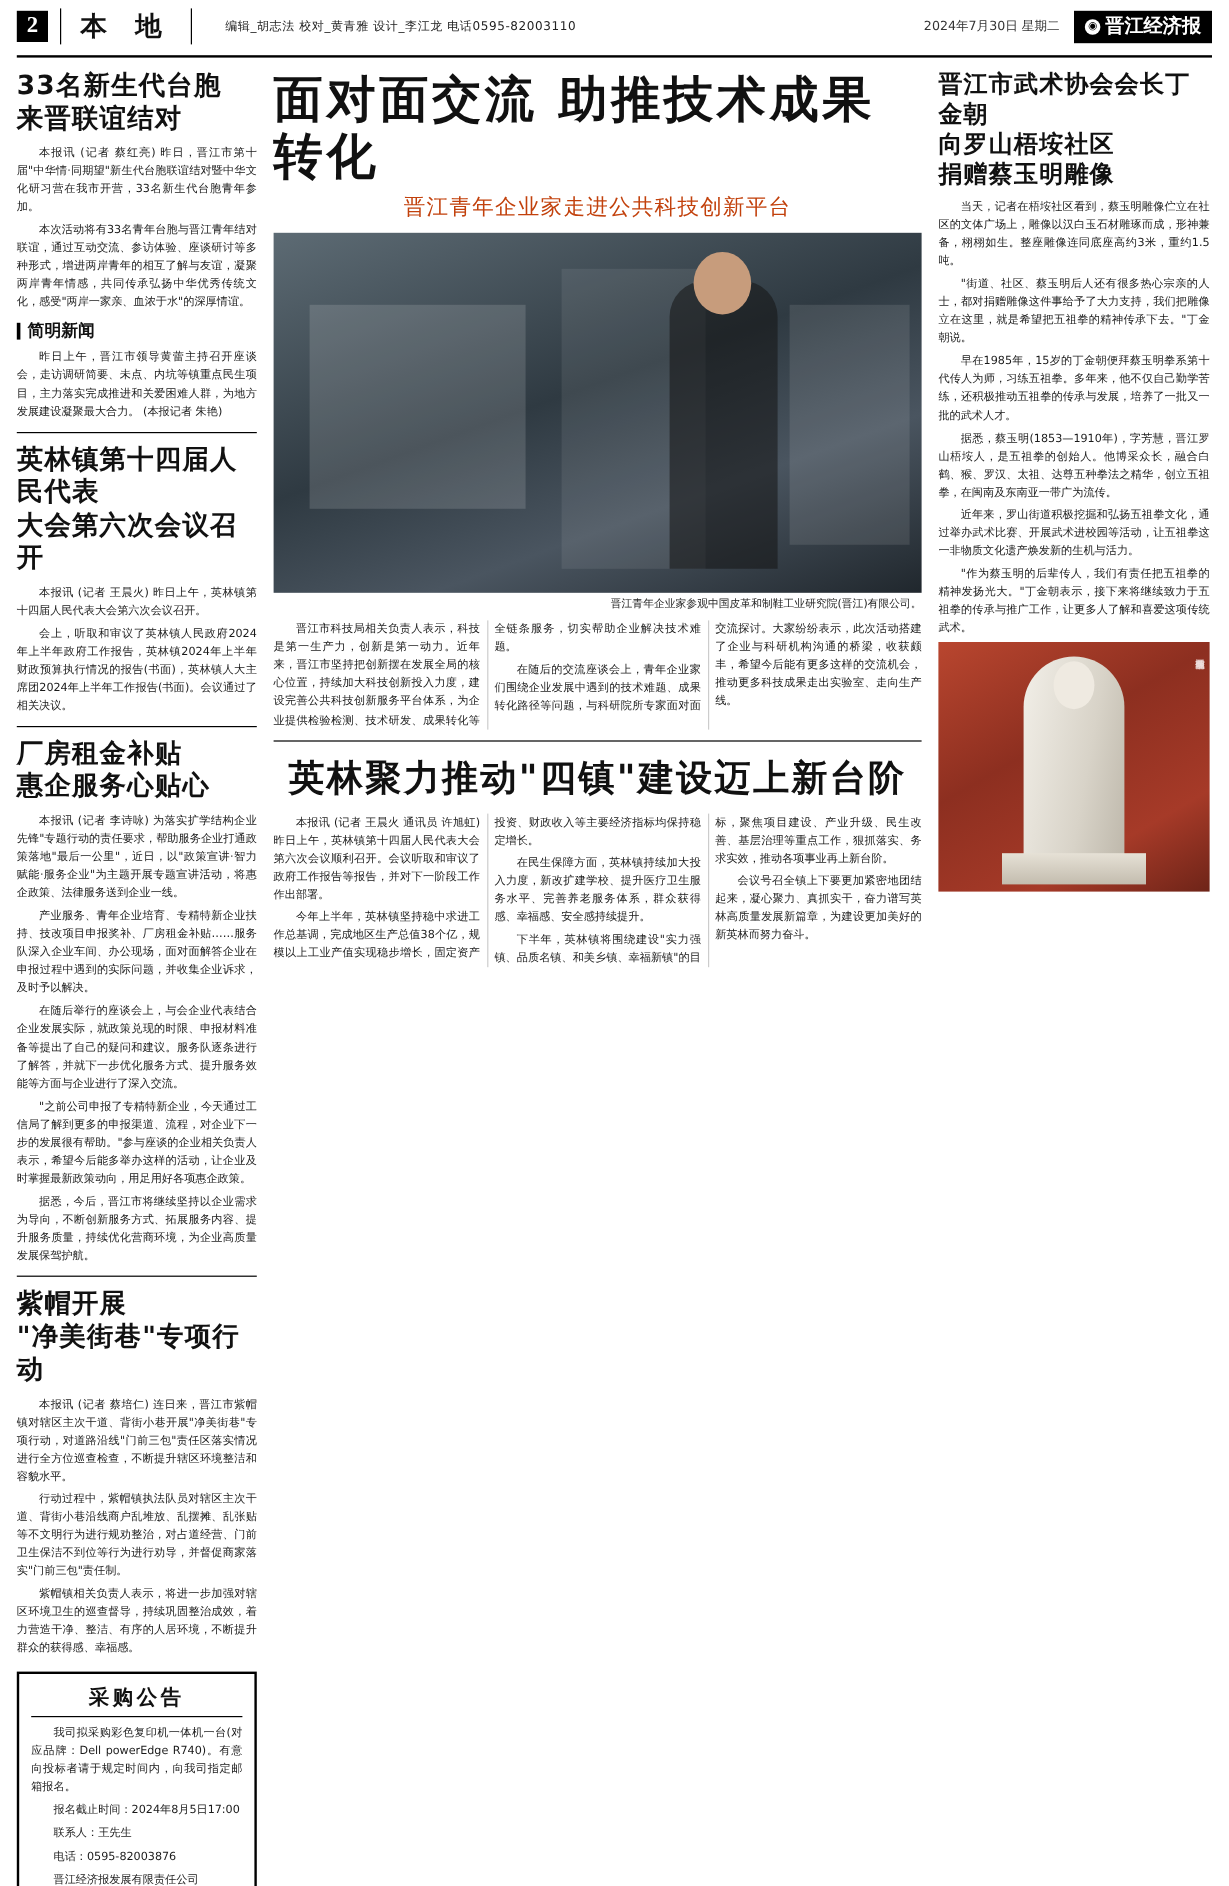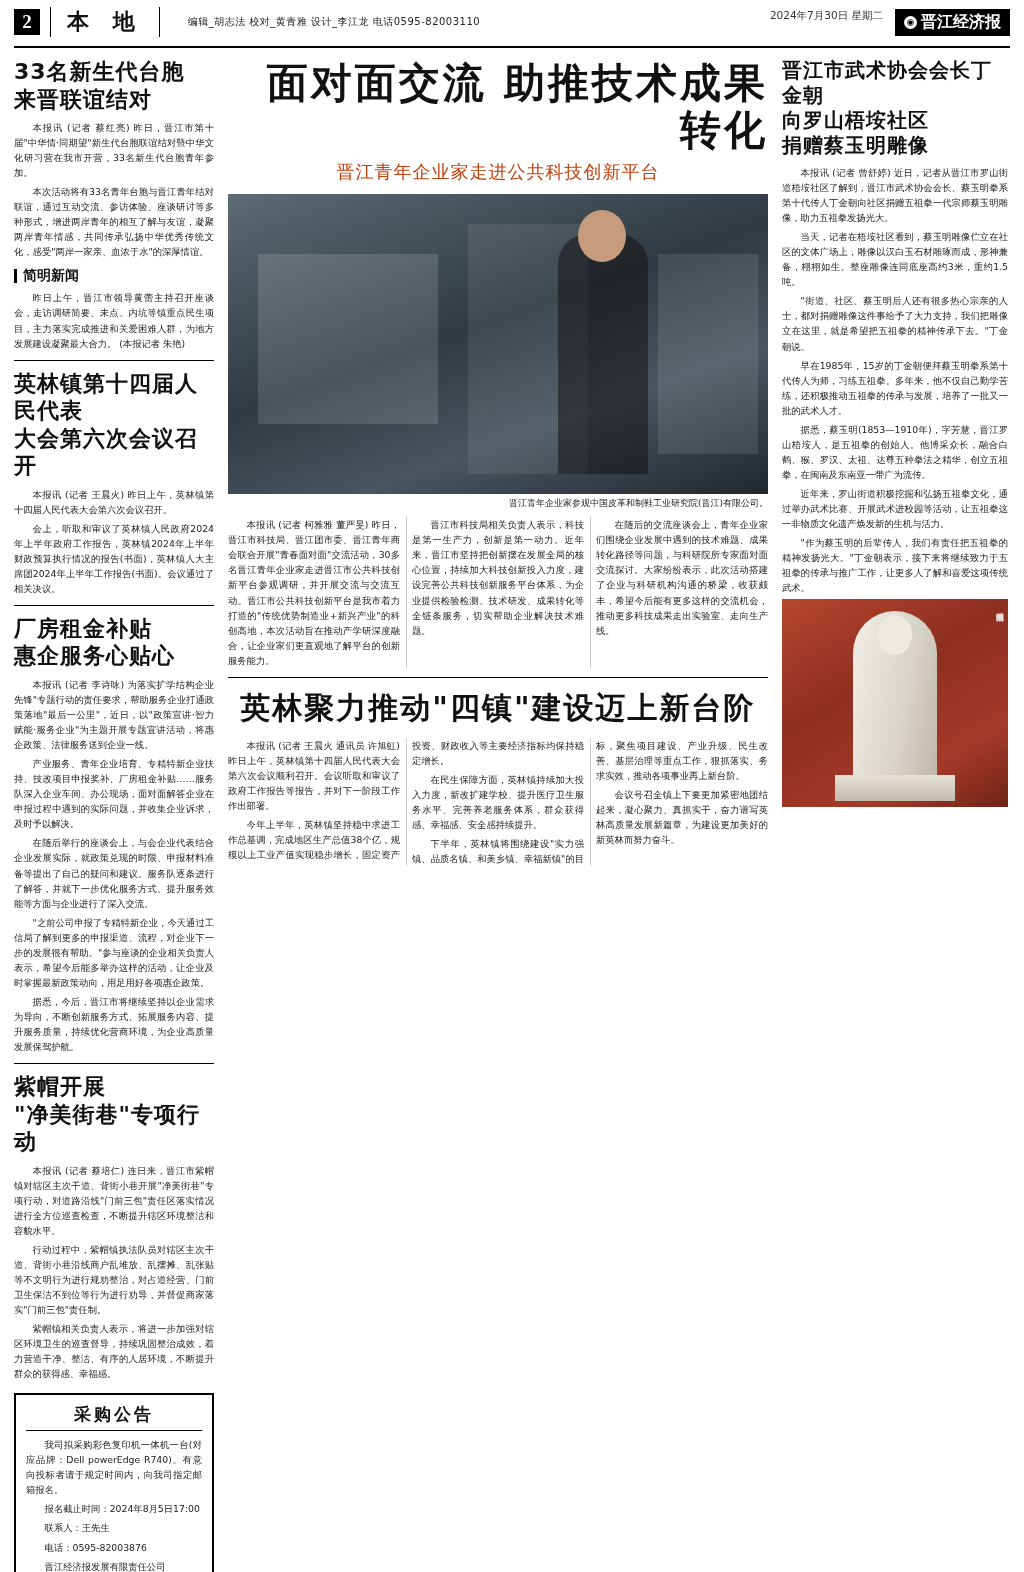--- a/index.html
+++ b/index.html
@@ -6,33 +6,33 @@
   body{width:1024px;height:1572px;font-family:"DejaVu Sans","Liberation Sans",sans-serif;color:#111;}
   .page{position:relative;width:1024px;height:1572px;box-sizing:border-box;padding:0 14px;}
 
   
   .masthead{display:flex;align-items:center;height:44px;border-bottom:2px solid #000;padding-bottom:2px;}
   .pagenum{width:26px;height:26px;background:#000;color:#fff;font-size:19px;font-weight:bold;
            display:flex;align-items:center;justify-content:center;font-family:"Liberation Serif",serif;}
   .section-name{margin-left:10px;padding:0 16px;font-size:22px;font-weight:bold;letter-spacing:8px;
                 border-left:1px solid #000;border-right:1px solid #000;font-family:"DejaVu Sans",sans-serif;}
   .credits{margin-left:28px;font-size:10px;color:#222;letter-spacing:.5px;}
-  .masthead-right{margin-left:auto;display:flex;gap:12px;}
+  .masthead-right{margin-left:auto;display:flex;align-items:center;gap:12px;}
   .date{font-size:10.5px;color:#333;}
   .logo{display:flex;align-items:center;gap:4px;background:#000;color:#fff;padding:3px 9px;font-size:16px;font-weight:bold;}
   .logo .globe{width:13px;height:13px;border-radius:50%;background:#fff;color:#000;font-size:9px;
                display:flex;align-items:center;justify-content:center;}
 
   
   .top{display:flex;gap:14px;margin-top:10px;}
   .col-left{width:200px;}
   .col-mid{width:540px;}
   .col-right{width:226px;}
 
-  .headline{font-size:41px;font-weight:bold;text-align:right;letter-spacing:3px;line-height:1.15;
+  .headline{font-size:41px;font-weight:bold;text-align:left;letter-spacing:3px;line-height:1.15;
             font-family:"DejaVu Sans",sans-serif;margin:2px 0 6px;}
   .subhead{font-size:18px;text-align:center;letter-spacing:1px;margin-bottom:10px;color:#c2410c;}
 
   .photo{position:relative;background:linear-gradient(160deg,#5d6b74,#2f3a42 45%,#4a5560 70%,#20272d);overflow:hidden;}
   .photo.p1{height:300px;}
   .photo-caption{font-size:9px;text-align:right;margin-top:3px;color:#222;}
 
   h2.art{font-size:22px;font-weight:bold;line-height:1.25;letter-spacing:1px;margin:0 0 7px;}
   h2.art.small{font-size:20px;}
   .body-text{font-size:9.3px;line-height:1.62;text-align:justify;color:#1a1a1a;
@@ -147,21 +147,20 @@
       <div class="photo p1">
         <div style="position:absolute;left:30px;top:60px;width:180px;height:170px;background:rgba(255,255,255,.14);"></div>
         <div style="position:absolute;left:240px;top:30px;width:120px;height:250px;background:rgba(255,255,255,.08);"></div>
         <div style="position:absolute;left:330px;top:40px;width:90px;height:240px;background:rgba(20,20,20,.55);border-radius:30px 30px 0 0;"></div>
         <div style="position:absolute;left:350px;top:16px;width:48px;height:52px;background:#c79c7c;border-radius:50%;"></div>
         <div style="position:absolute;left:430px;top:60px;width:100px;height:200px;background:rgba(255,255,255,.1);"></div>
       </div>
       <div class="photo-caption">晋江青年企业家参观中国皮革和制鞋工业研究院(晋江)有限公司。</div>
 
       <div class="body-text cols3" style="margin-top:7px;">
-        <p>本报讯 (记者 柯雅雅 董严旻) 昨日，晋江市科技局、晋江团市委、晋江青年商会联合开展"青春面对面"交流活动，30多名晋江青年企业家走进晋江市公共科技创新平台参观调研，并开展交流与交流互动。晋江市公共科技创新平台是我市着力打造的"传统优势制造业+新兴产业"的科创高地，本次活动旨在推动产学研深度融合，让企业家们更直观地了解平台的创新服务能力。</p>
         <p>晋江市科技局相关负责人表示，科技是第一生产力，创新是第一动力。近年来，晋江市坚持把创新摆在发展全局的核心位置，持续加大科技创新投入力度，建设完善公共科技创新服务平台体系，为企业提供检验检测、技术研发、成果转化等全链条服务，切实帮助企业解决技术难题。</p>
         <p>在随后的交流座谈会上，青年企业家们围绕企业发展中遇到的技术难题、成果转化路径等问题，与科研院所专家面对面交流探讨。大家纷纷表示，此次活动搭建了企业与科研机构沟通的桥梁，收获颇丰，希望今后能有更多这样的交流机会，推动更多科技成果走出实验室、走向生产线。</p>
       </div>
 
       <div class="rule"></div>
 
       <div class="feature-title">英林聚力推动"四镇"建设迈上新台阶</div>
       <div class="body-text cols3">
         <p>本报讯 (记者 王晨火 通讯员 许旭虹) 昨日上午，英林镇第十四届人民代表大会第六次会议顺利召开。会议听取和审议了政府工作报告等报告，并对下一阶段工作作出部署。</p>
         <p>今年上半年，英林镇坚持稳中求进工作总基调，完成地区生产总值38个亿，规模以上工业产值实现稳步增长，固定资产投资、财政收入等主要经济指标均保持稳定增长。</p>
@@ -169,21 +168,20 @@
         <p>下半年，英林镇将围绕建设"实力强镇、品质名镇、和美乡镇、幸福新镇"的目标，聚焦项目建设、产业升级、民生改善、基层治理等重点工作，狠抓落实、务求实效，推动各项事业再上新台阶。</p>
         <p>会议号召全镇上下要更加紧密地团结起来，凝心聚力、真抓实干，奋力谱写英林高质量发展新篇章，为建设更加美好的新英林而努力奋斗。</p>
       </div>
     </div>
 
     <div class="col-right">
       <h2 class="art small" style="white-space:pre-line">晋江市武术协会会长丁金朝
 向罗山梧垵社区
 捐赠蔡玉明雕像</h2>
       <div class="body-text">
-        <p>本报讯 (记者 曾舒婷) 近日，记者从晋江市罗山街道梧垵社区了解到，晋江市武术协会会长、蔡玉明拳系第十代传人丁金朝向社区捐赠五祖拳一代宗师蔡玉明雕像，助力五祖拳发扬光大。</p>
         <p>当天，记者在梧垵社区看到，蔡玉明雕像伫立在社区的文体广场上，雕像以汉白玉石材雕琢而成，形神兼备，栩栩如生。整座雕像连同底座高约3米，重约1.5吨。</p>
         <p>"街道、社区、蔡玉明后人还有很多热心宗亲的人士，都对捐赠雕像这件事给予了大力支持，我们把雕像立在这里，就是希望把五祖拳的精神传承下去。"丁金朝说。</p>
         <p>早在1985年，15岁的丁金朝便拜蔡玉明拳系第十代传人为师，习练五祖拳。多年来，他不仅自己勤学苦练，还积极推动五祖拳的传承与发展，培养了一批又一批的武术人才。</p>
         <p>据悉，蔡玉明(1853—1910年)，字芳慧，晋江罗山梧垵人，是五祖拳的创始人。他博采众长，融合白鹤、猴、罗汉、太祖、达尊五种拳法之精华，创立五祖拳，在闽南及东南亚一带广为流传。</p>
         <p>近年来，罗山街道积极挖掘和弘扬五祖拳文化，通过举办武术比赛、开展武术进校园等活动，让五祖拳这一非物质文化遗产焕发新的生机与活力。</p>
         <p>"作为蔡玉明的后辈传人，我们有责任把五祖拳的精神发扬光大。"丁金朝表示，接下来将继续致力于五祖拳的传承与推广工作，让更多人了解和喜爱这项传统武术。</p>
       </div>
       <div class="statue">
         <div class="figure"></div>
         <div class="head"></div>

